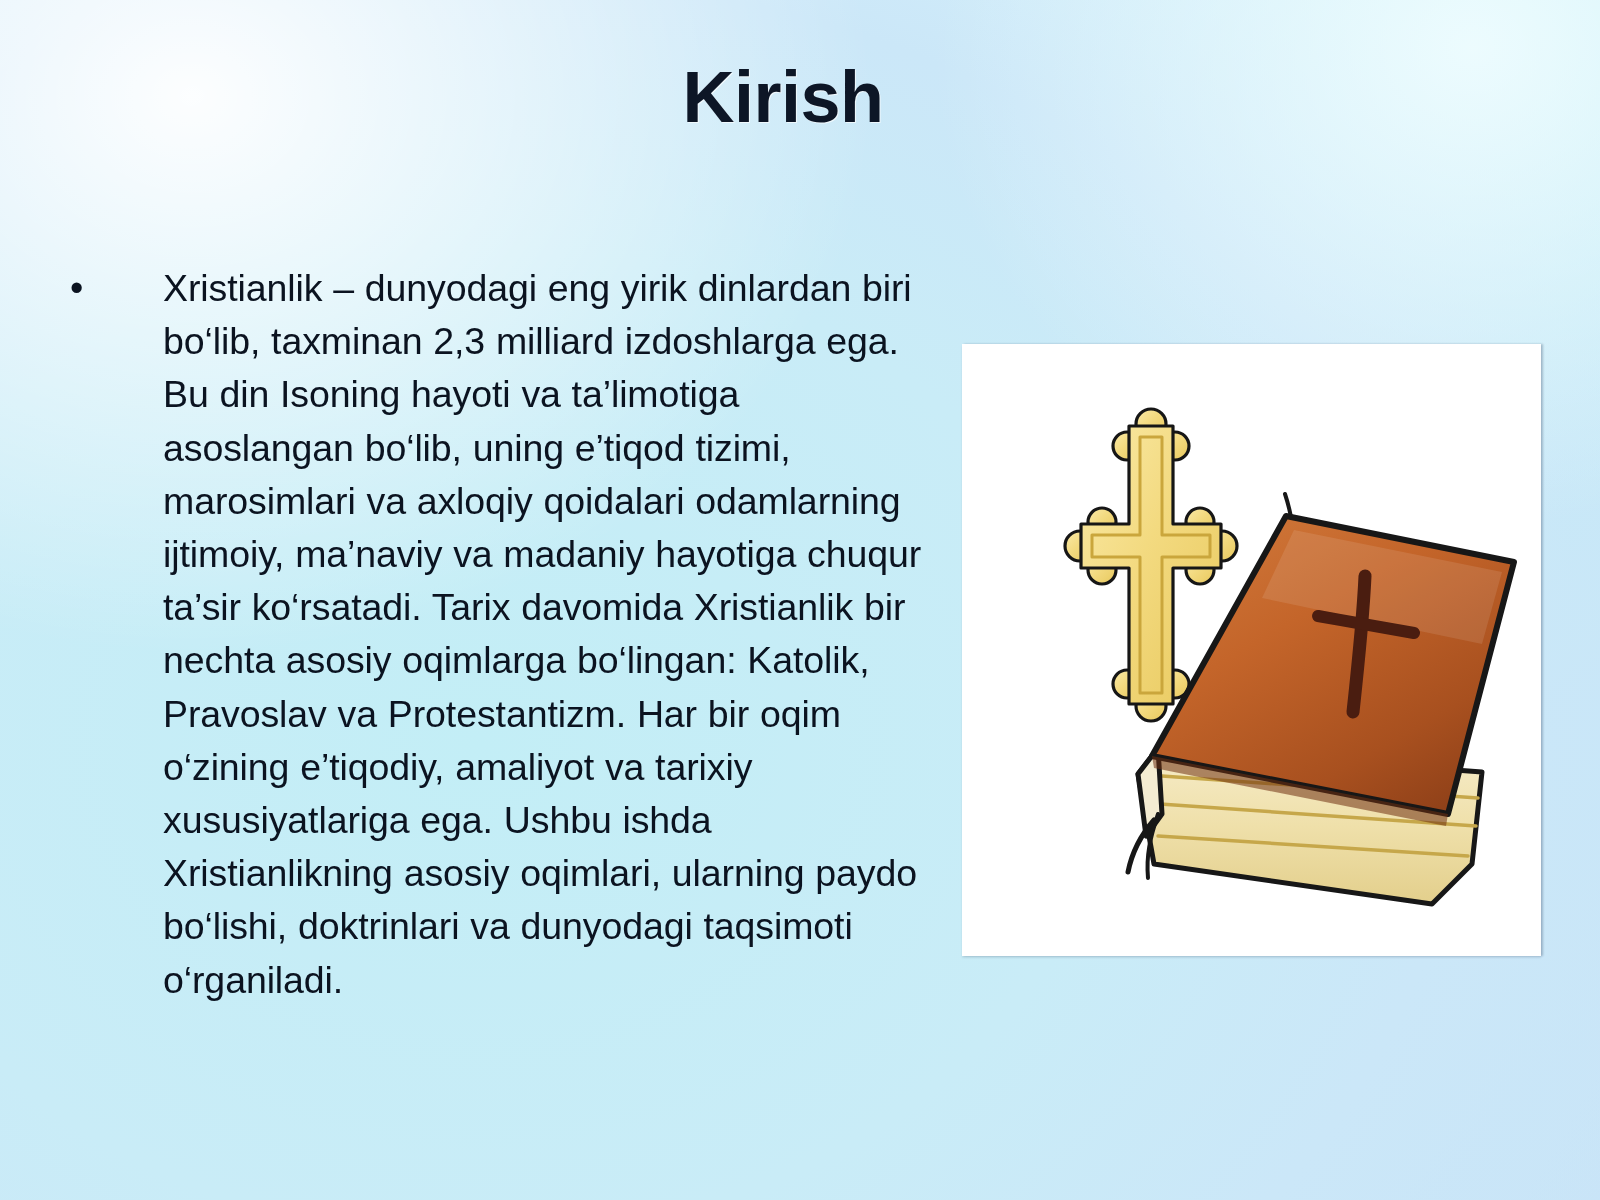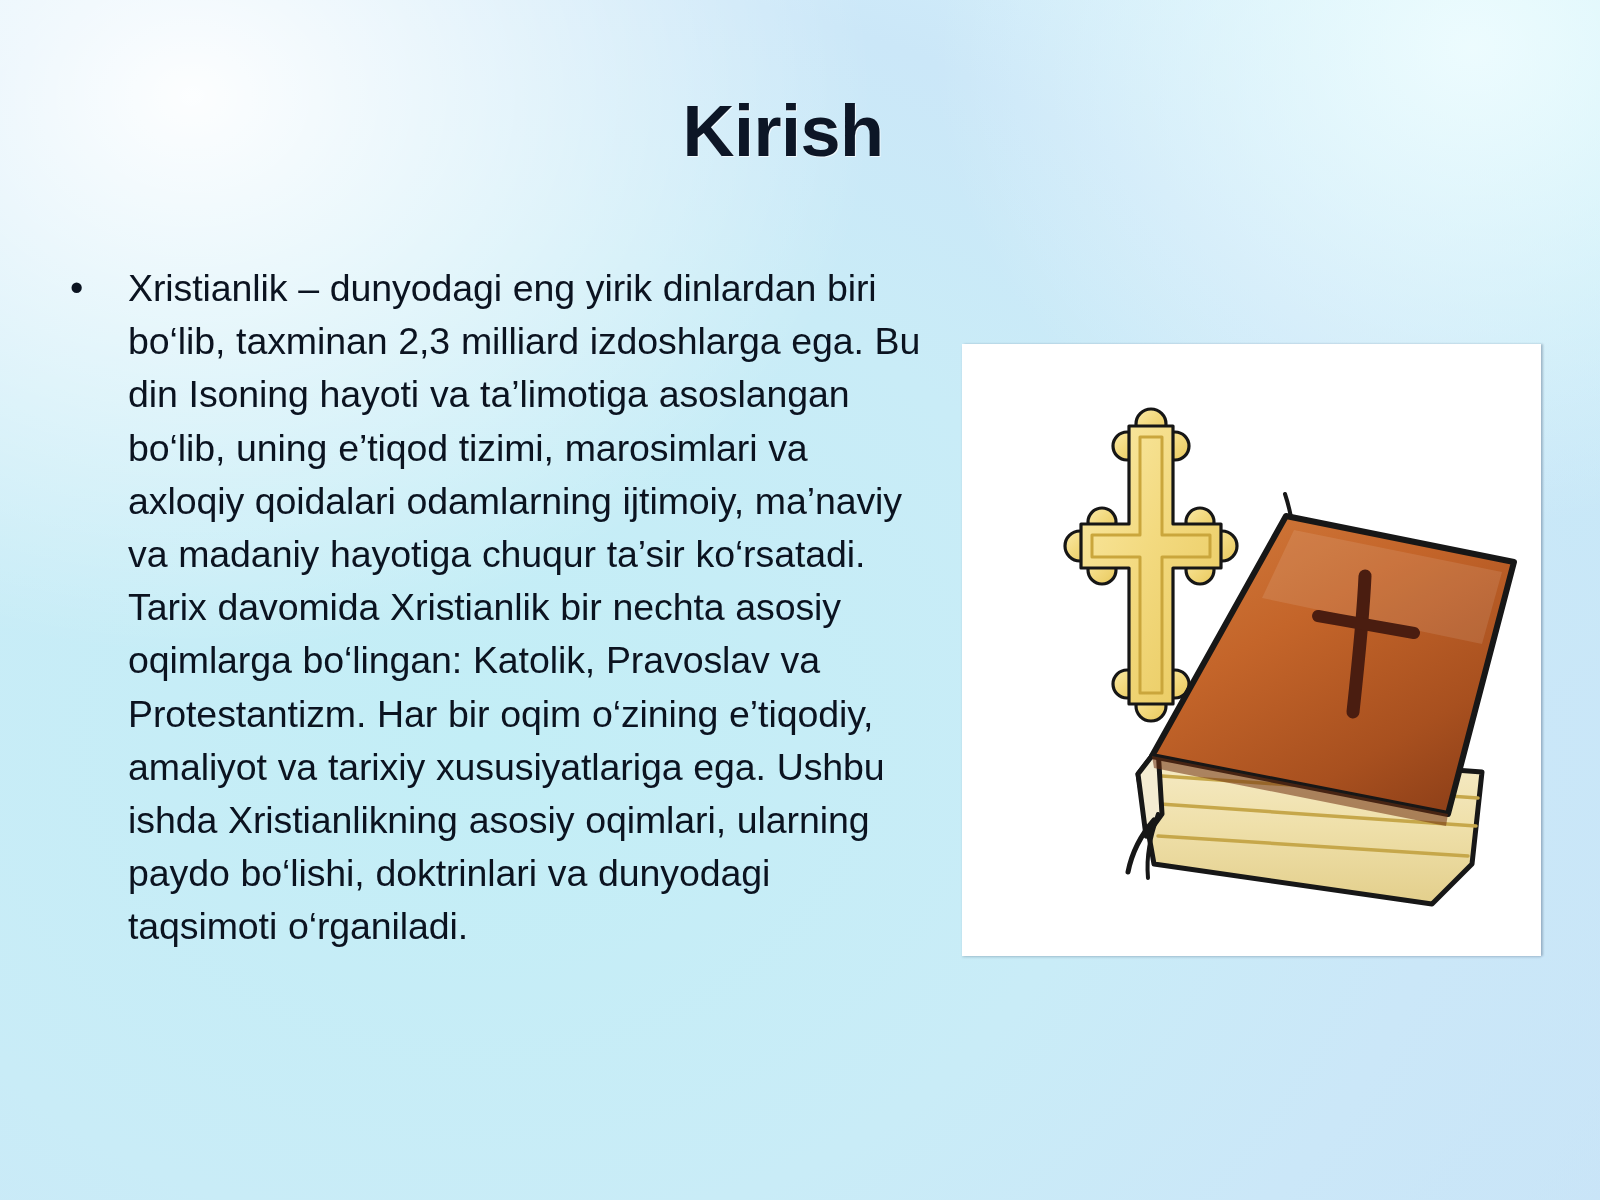--- a/index.html
+++ b/index.html
@@ -23,21 +23,21 @@
       radial-gradient(ellipse 900px 800px at 92% 4%, rgba(240,253,255,0.9) 0%, rgba(240,253,255,0) 60%),
       radial-gradient(ellipse 1400px 1100px at 30% 62%, #c3eef6 0%, #c9ecf7 45%, #cbe7f8 70%, rgba(203,231,248,0) 100%),
       linear-gradient(148deg, #eefcff 0%, #e2f7fd 18%, #cdf0f7 40%, #c3ecf6 58%, #c6e6f8 78%, #c8e3f7 100%);
     overflow: hidden;
   }
 
   
   .title {
     position: absolute;
     left: 0;
-    top: 94px;
+    top: 60px;
     width: 1566px;
     text-align: center;
     font-size: 72px;
     font-weight: bold;
     color: #0d1626;
     letter-spacing: -0.5px;
     line-height: 1.05;
     text-shadow: 1px 1px 0 rgba(255,255,255,0.65);
   }
 
@@ -63,20 +63,21 @@
     box-sizing: border-box;
   }
   .bullet-text {
     flex: 1 1 auto;
     font-size: 37.5px;
     line-height: 53.2px;
     color: #0b1320;
     text-align: left;
     letter-spacing: -0.1px;
     word-spacing: 0.5px;
+    margin-left: 35px;
   }
 
   
   .picture {
     position: absolute;
     left: 962px;
     top: 344px;
     width: 579px;
     height: 612px;
     background: #ffffff;

